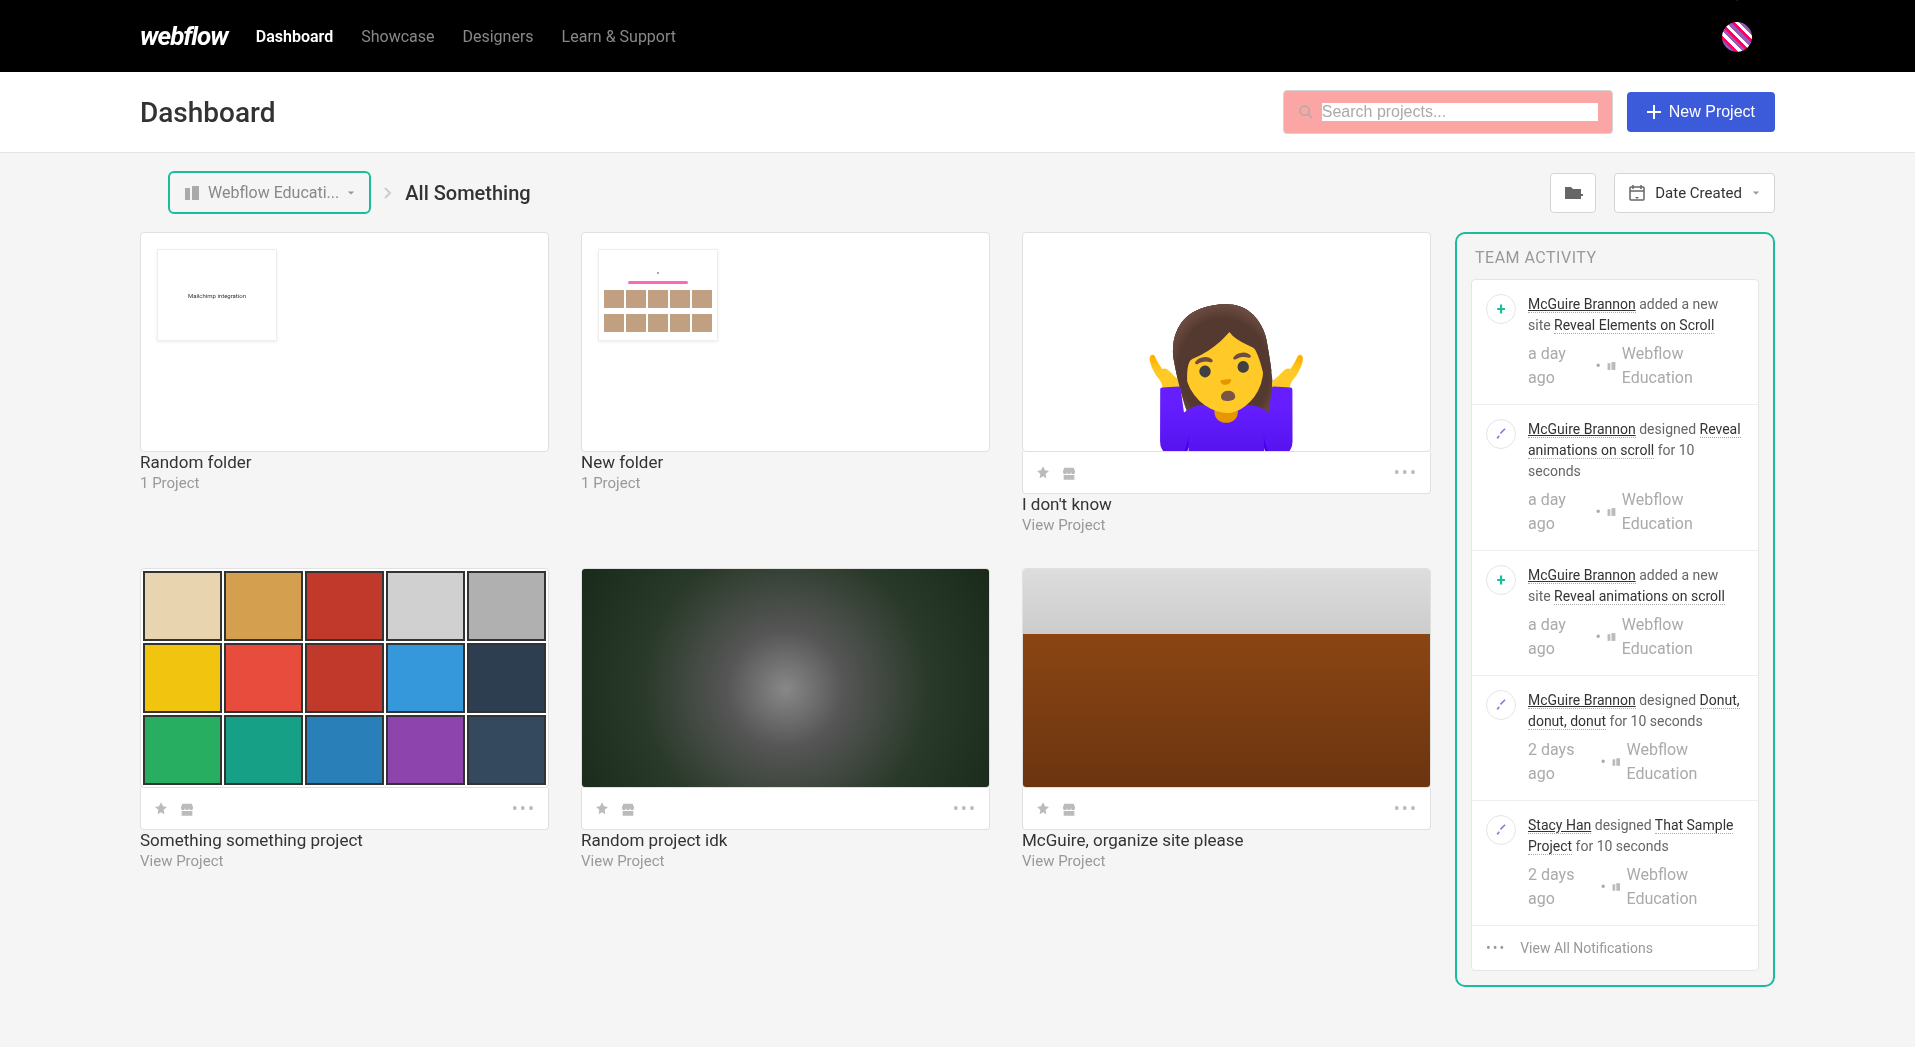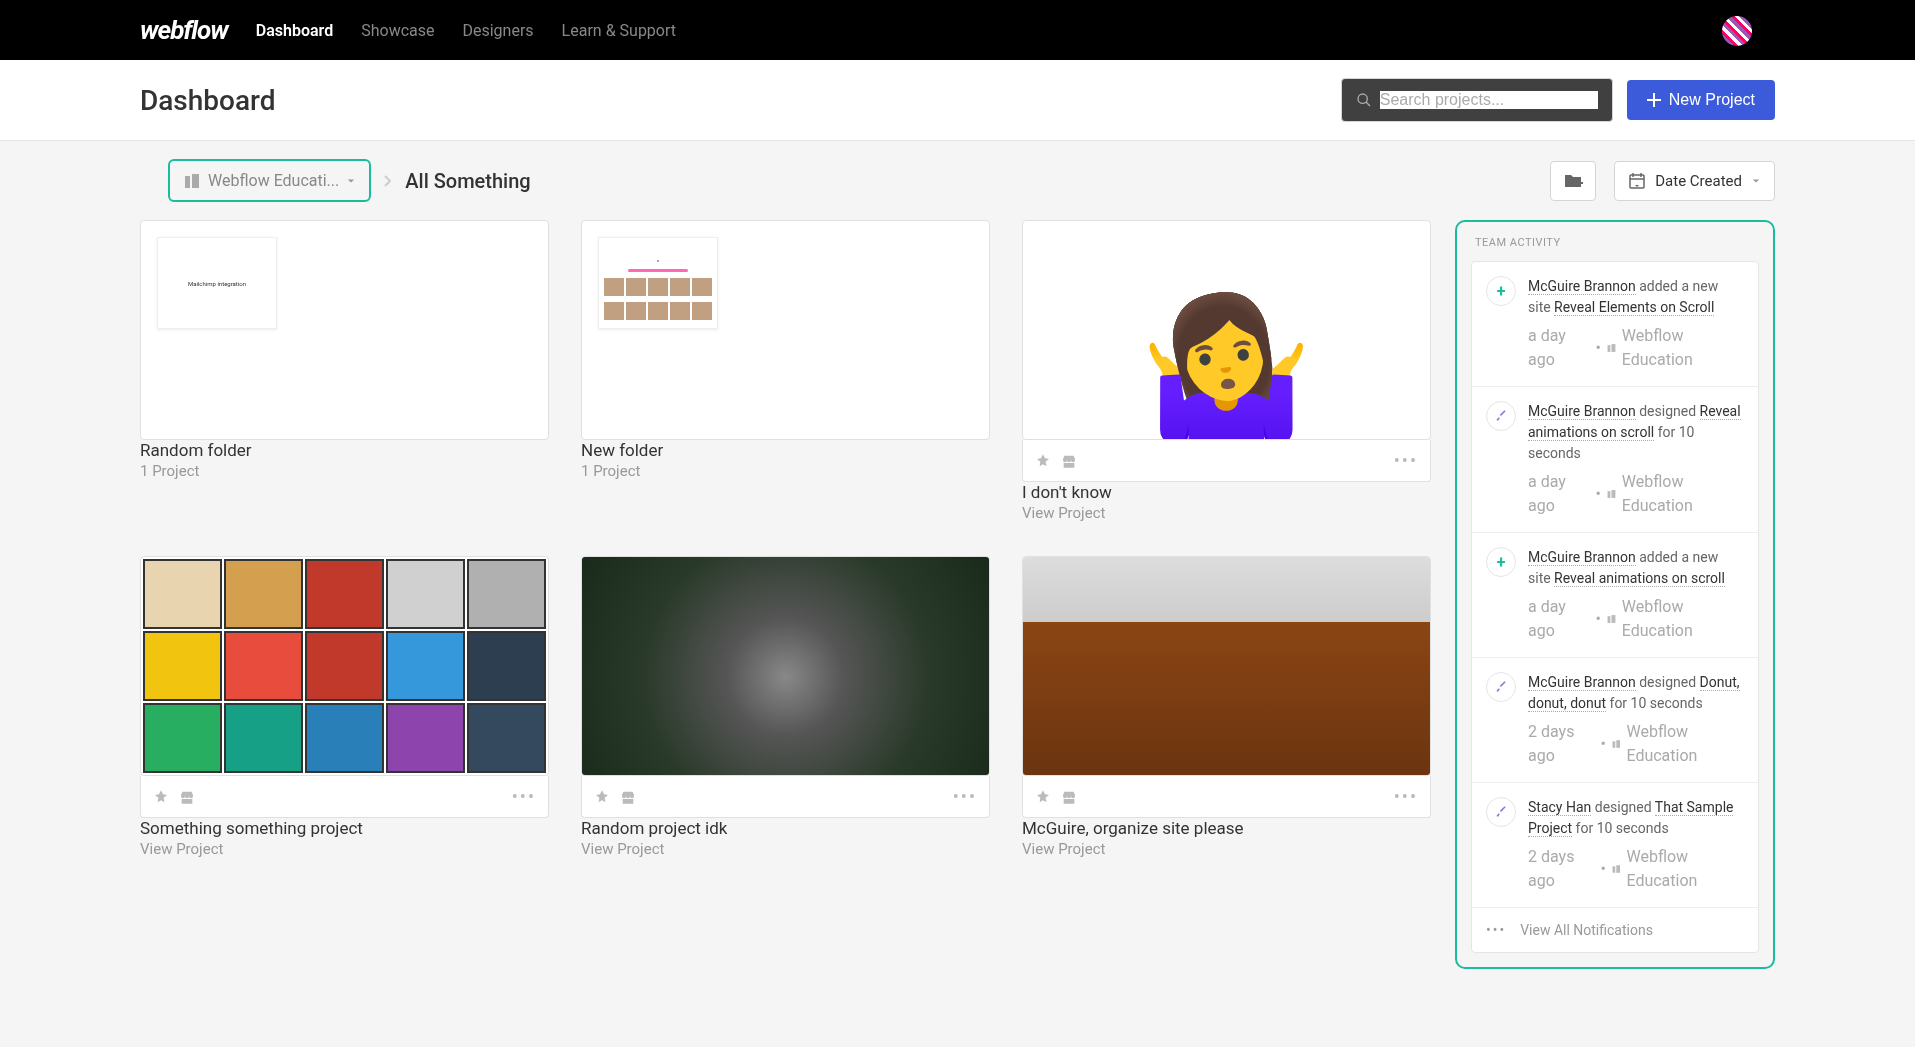--- a/index.html
+++ b/index.html
@@ -1,34 +1,34 @@
 <!DOCTYPE html>
 <html><head>
 <meta charset="utf-8">
 <style>
 * { margin: 0; padding: 0; box-sizing: border-box; }
 body { font-family: -apple-system, BlinkMacSystemFont, "Segoe UI", Roboto, sans-serif; background: #f5f5f5; color: #333; }
 
 
-.topnav { background: #000; height: 60px; display: flex; align-items: center; padding: 0 140px; justify-content: space-between; }
+.topnav { background: #000; height: 72px; display: flex; align-items: center; padding: 0 140px; justify-content: space-between; }
 .topnav-left { display: flex; align-items: center; gap: 28px; }
 .logo { color: #fff; font-weight: 700; font-size: 26px; letter-spacing: -1px; font-style: italic; }
 .nav-links { display: flex; gap: 28px; }
 .nav-link { color: #888; font-size: 16px; cursor: pointer; }
 .nav-link.active { color: #fff; font-weight: 600; }
 .topnav-right { display: flex; align-items: center; gap: 20px; flex-direction: column; }
 .bell-icon { color: #666; cursor: pointer; }
 .avatar { width: 30px; height: 30px; border-radius: 50%; background: repeating-linear-gradient(45deg, #f06, #f06 3px, #fff 3px, #fff 6px, #9b59b6 6px, #9b59b6 9px); }
 .account-link { color: #fff; font-size: 16px; display: flex; align-items: center; gap: 6px; cursor: pointer; }
 
 
 .dash-header { background: #fff; border-bottom: 1px solid #e5e5e5; padding: 18px 140px; display: flex; align-items: center; justify-content: space-between; }
 .dash-title { font-size: 28px; font-weight: 500; color: #333; }
 .dash-actions { display: flex; gap: 14px; align-items: center; }
-.search-box { display: flex; align-items: center; border: 1px solid #d5d5d5; border-radius: 4px; padding: 12px 14px; width: 272px; background: #404040; }
+.search-box { display: flex; align-items: center; border: 1px solid #d5d5d5; border-radius: 4px; padding: 12px 14px; width: 330px; background: #fca5a5; }
 .search-box input { border: none; outline: none; font-size: 16px; flex: 1; margin-left: 8px; color: #333; }
 .search-box input::placeholder { color: #aaa; }
 .new-project-btn { background: #3b5bdb; color: #fff; border: none; border-radius: 4px; padding: 11px 20px; font-size: 16px; font-weight: 500; display: flex; align-items: center; gap: 8px; cursor: pointer; }
 
 
 .breadcrumb-row { padding: 18px 140px; display: flex; align-items: center; justify-content: space-between; }
 .breadcrumb-left { display: flex; align-items: center; gap: 12px; padding-left: 28px; }
 .team-badge { border: 2px solid #1abc9c; border-radius: 6px; padding: 10px 14px; display: flex; align-items: center; gap: 8px; color: #888; font-size: 16px; cursor: pointer; }
 .team-badge .org-icon { color: #aaa; }
 .breadcrumb-sep { color: #ccc; font-size: 18px; }
@@ -56,29 +56,29 @@
 .thumb-paint div { border:2px solid #333; }
 .thumb-wolf { width:100%; height:100%; background: radial-gradient(circle at 50% 55%, #888 0%, #555 25%, #2a3a2a 60%, #1a2a1a 100%); position:relative; }
 .thumb-desk { width:100%; height:100%; background: linear-gradient(180deg, #ddd 0%, #ccc 30%, #8b4513 30%, #6b3510 100%); position:relative; }
 .thumb-pink { width:100%; height:100%; background:#fff; display:flex; flex-direction:column; align-items:center; padding-top:12px; gap:6px;}
 .thumb-pink .bar { width:60px; height:12px; background:#ff69b4; border-radius:2px;}
 .thumb-pink .strip { display:flex; gap:2px; }
 .thumb-pink .strip div { width:20px; height:18px; background:#c0a080; }
 
 
 .activity-panel { width: 320px; border: 2px solid #1abc9c; border-radius: 10px; padding: 14px; background: #f5f5f5; }
-.activity-title { font-size: 11px; color: #999; letter-spacing: 0.5px; margin-bottom: 12px; padding-left: 4px; }
+.activity-title { font-size: 16px; color: #999; letter-spacing: 0.5px; margin-bottom: 12px; padding-left: 4px; }
 .activity-list { background: #fff; border: 1px solid #e5e5e5; border-radius: 4px; overflow: hidden; }
 .activity-item { display: flex; gap: 12px; padding: 14px; border-bottom: 1px solid #eee; }
 .activity-item:last-child { border-bottom: none; }
 .activity-icon { width: 30px; height: 30px; border-radius: 50%; border: 1px solid #e5e5e5; display: flex; align-items: center; justify-content: center; flex-shrink: 0; font-size: 16px; }
 .activity-icon.plus { color: #1abc9c; font-weight: bold; }
 .activity-icon.brush { color: #8b7bd8; }
 .activity-body { flex: 1; font-size: 14px; color: #666; line-height: 1.5; }
-.activity-body .name { color: #333; border-bottom: 1px dotted #aaa; }
+.activity-body .name { color: #333; border-bottom: 1px dotted #aaa; text-decoration: underline; }
 .activity-body .link { color: #333; border-bottom: 1px dotted #aaa; }
 .activity-meta { font-size: 16px; color: #aaa; margin-top: 6px; display: flex; align-items: center; gap: 6px; }
 .activity-footer { padding: 14px; display: flex; align-items: center; gap: 14px; color: #999; font-size: 14px; cursor: pointer; }
 .activity-footer .dots { letter-spacing: 2px; }
 
 svg { display: block; }
 </style>
 </head>
 <body>
 

